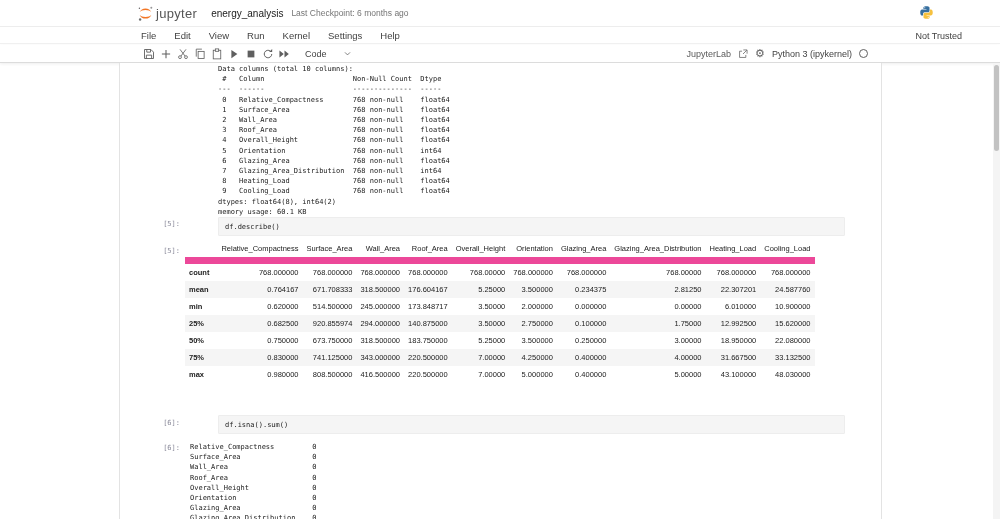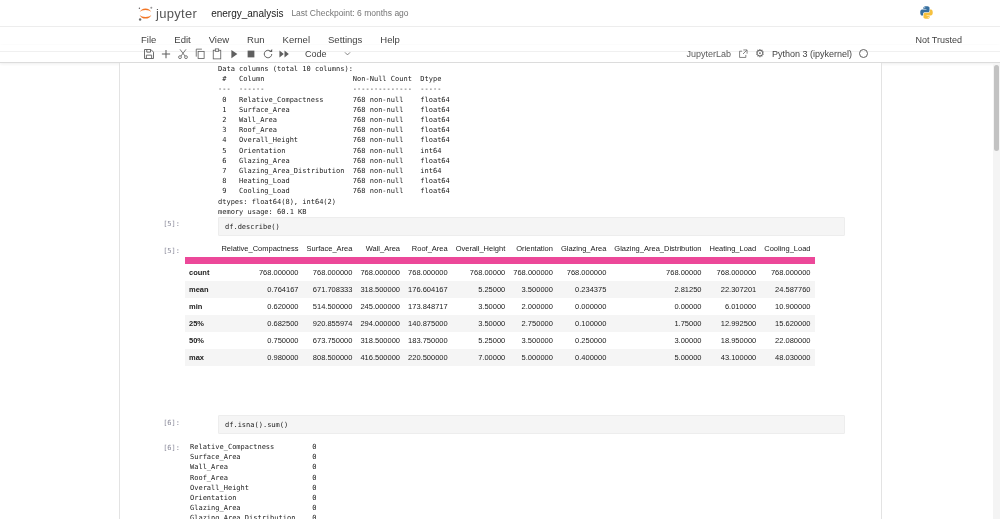--- a/index.html
+++ b/index.html
@@ -10,21 +10,21 @@
   }
   
   .header { position:absolute; top:0; left:0; right:0; height:27px;
     border-bottom:1px solid #ededed; display:flex; align-items:center; padding-left:137px; }
   .logo { display:flex; align-items:center; gap:2px; cursor:pointer; }
   .logo-text { font-size:13px; color:#555555; letter-spacing:.3px; }
   .nb-title { margin-left:14px; font-size:10px; color:#212121; }
   .checkpoint { margin-left:8px; font-size:8.5px; color:#757575; }
   .python-logo { position:absolute; right:66px; top:5px; }
   
-  .menubar { position:absolute; top:28px; left:0; right:0; height:24px;
+  .menubar { position:absolute; top:28px; left:0; right:0; height:16px;
     border-bottom:1px solid #f0f0f0; display:flex; align-items:center;
     padding-left:132px; font-size:9.5px; color:#424242; }
   .menu-item { padding:0 9px; cursor:pointer; }
   .trust { position:absolute; right:38px; font-size:9px; color:#424242; }
   
   .toolbar { position:absolute; top:45px; left:0; right:0; height:18px;
     border-bottom:1px solid #dcdcdc; box-shadow:0 1px 3px rgba(0,0,0,0.07);
     display:flex; align-items:center; padding-left:140px; }
   .tb-btn { width:17px; height:16px; display:flex; align-items:center; justify-content:center; cursor:pointer; }
   .tb-btn svg { display:block; }
@@ -272,20 +272,33 @@
             <td>318.500000</td>
             <td>183.750000</td>
             <td>5.25000</td>
             <td>3.500000</td>
             <td>0.250000</td>
             <td>3.00000</td>
             <td>18.950000</td>
             <td>22.080000</td>
           </tr>
           <tr>
+            <th>75%</th>
+            <td>0.830000</td>
+            <td>741.125000</td>
+            <td>343.000000</td>
+            <td>220.500000</td>
+            <td>7.00000</td>
+            <td>4.250000</td>
+            <td>0.400000</td>
+            <td>4.00000</td>
+            <td>31.667500</td>
+            <td>33.132500</td>
+          </tr>
+          <tr>
             <th>max</th>
             <td>0.980000</td>
             <td>808.500000</td>
             <td>416.500000</td>
             <td>220.500000</td>
             <td>7.00000</td>
             <td>5.000000</td>
             <td>0.400000</td>
             <td>5.00000</td>
             <td>43.100000</td>

